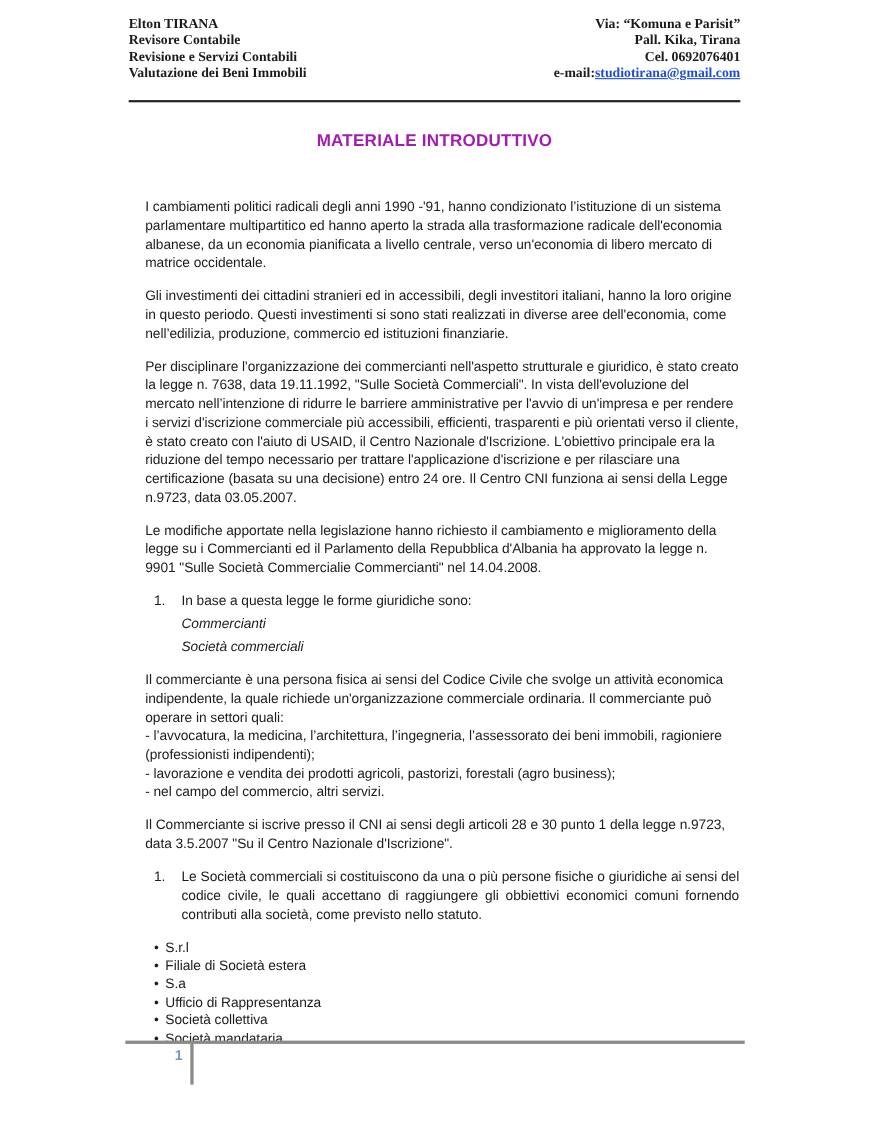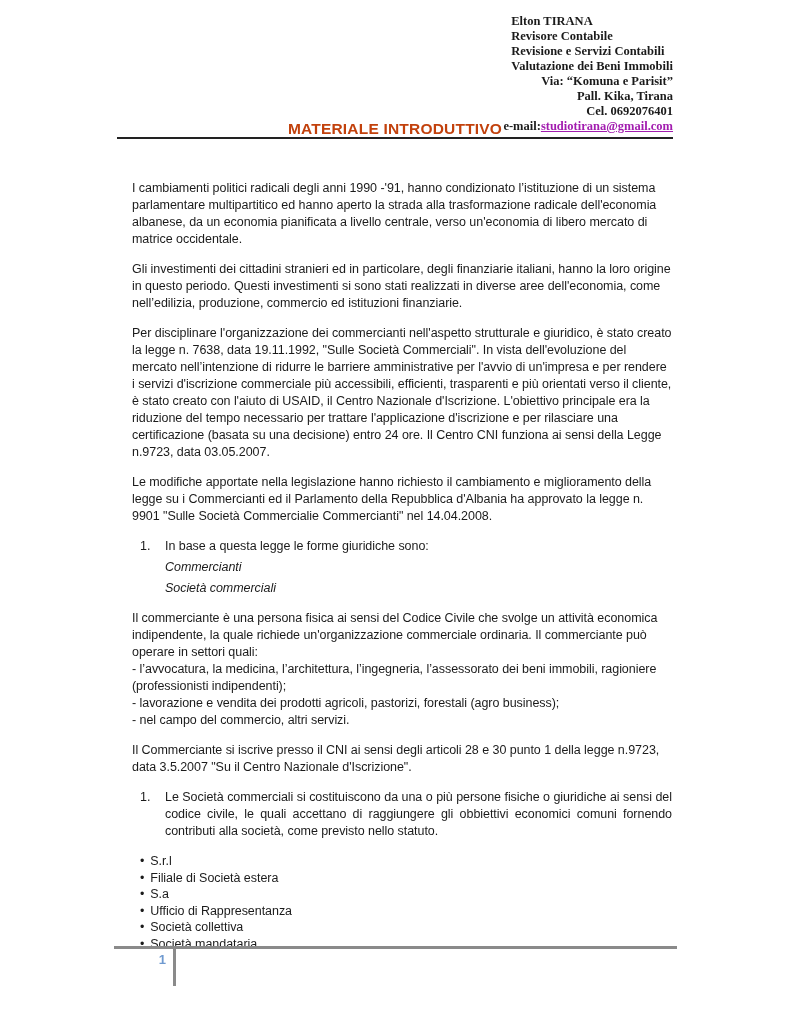--- a/index.html
+++ b/index.html
@@ -10,41 +10,41 @@
     background:#ffffff;
     font-family:"Liberation Sans", sans-serif;
     color:#1b1b1b;
     overflow:hidden;
   }
   
   .header{
     position:absolute;top:14px;left:117px;width:556px;
     display:flex;justify-content:space-between;align-items:flex-end;
     border-bottom:2px solid #222;
-    padding-bottom:3px;
+    padding-bottom:17px;
     font-family:"Liberation Serif", serif;
     font-weight:bold;
-    font-size:12.5px;line-height:15px;flex-direction:column;
+    font-size:12.5px;line-height:15px;
   }
   .header-left{ text-align:left; }
   .header-right{ text-align:right; }
   .header div{white-space:nowrap;}
   .email-link{ text-decoration:underline; cursor:pointer; }
   
   .content{
     position:absolute;top:120px;left:118px;width:554px;
     font-size:12.5px;line-height:17px;letter-spacing:-0.05px;
   }
   .doc-title{
     text-align:center;
     font-weight:bold;
     font-size:15.5px;
     letter-spacing:0.2px;
     margin:0 0 43px 0;
-    color:#c2410c;
+    color:#a21caf;
   }
   .para{ margin:0 0 13px 14px; }
   .para.multiline{ white-space:pre-line; }
   .num-list{ margin:0 0 13px 0; }
   .num-head{ display:flex; padding-left:22px; }
   .num{ min-width:13px; margin-right:12px; }
   .sub-item{ padding-left:47px; margin-top:4px;font-style:italic; }
   .num-list2{ display:flex; padding-left:22px; margin:0 0 13px 0; }
   .num-list2 .num{ min-width:13px; margin-right:12px; }
   .num-list2 .jtext{ text-align:justify; flex:1; }
@@ -85,29 +85,29 @@
     <div class="header-left">
       <div>Elton TIRANA</div>
       <div>Revisore Contabile</div>
       <div>Revisione e Servizi Contabili</div>
       <div>Valutazione dei Beni Immobili</div>
     </div>
     <div class="header-right">
       <div>Via: “Komuna e Parisit”</div>
       <div>Pall. Kika, Tirana</div>
       <div>Cel. 0692076401</div>
-      <div><span>e-mail:</span><span class="email-link" id="email-link" style="color: #a21caf;">studiotirana@gmail.com</span></div>
+      <div><span>e-mail:</span><span class="email-link" id="email-link" style="color: #1d4ed8;">studiotirana@gmail.com</span></div>
     </div>
   </div>
 
   <div class="content">
     <h1 class="doc-title">MATERIALE INTRODUTTIVO</h1>
 
     <p class="para">I cambiamenti politici radicali degli anni 1990 -'91, hanno condizionato l’istituzione di un sistema parlamentare multipartitico ed hanno aperto la strada alla trasformazione radicale dell'economia albanese, da un economia pianificata a livello centrale, verso un'economia di libero mercato di matrice occidentale.</p>
-    <p class="para">Gli investimenti dei cittadini stranieri ed in particolare, degli finanziarie italiani, hanno la loro origine in questo periodo. Questi investimenti si sono stati realizzati in diverse aree dell'economia, come nell’edilizia, produzione, commercio ed istituzioni finanziarie.</p>
+    <p class="para">Gli investimenti dei cittadini stranieri ed in accessibili, degli investitori italiani, hanno la loro origine in questo periodo. Questi investimenti si sono stati realizzati in diverse aree dell'economia, come nell’edilizia, produzione, commercio ed istituzioni finanziarie.</p>
     <p class="para">Per disciplinare l'organizzazione dei commercianti nell'aspetto strutturale e giuridico, è stato creato la legge n. 7638, data 19.11.1992, "Sulle Società Commerciali". In vista dell'evoluzione del mercato nell’intenzione di ridurre le barriere amministrative per l'avvio di un'impresa e per rendere i servizi d'iscrizione commerciale più accessibili, efficienti, trasparenti e più orientati verso il cliente, è stato creato con l'aiuto di USAID, il Centro Nazionale d'Iscrizione. L'obiettivo principale era la riduzione del tempo necessario per trattare l'applicazione d'iscrizione e per rilasciare una certificazione (basata su una decisione) entro 24 ore. Il Centro CNI funziona ai sensi della Legge n.9723, data 03.05.2007.</p>
     <p class="para">Le modifiche apportate nella legislazione hanno richiesto il cambiamento e miglioramento della legge su i Commercianti ed il Parlamento della Repubblica d'Albania ha approvato la legge n. 9901 "Sulle Società Commercialie Commercianti" nel 14.04.2008.</p>
 
     <div class="num-list">
       <div class="num-head">
         <span class="num">1.</span>
         <span>In base a questa legge le forme giuridiche sono:</span>
       </div>
       <div class="sub-item">Commercianti</div>
       <div class="sub-item">Società commerciali</div>

